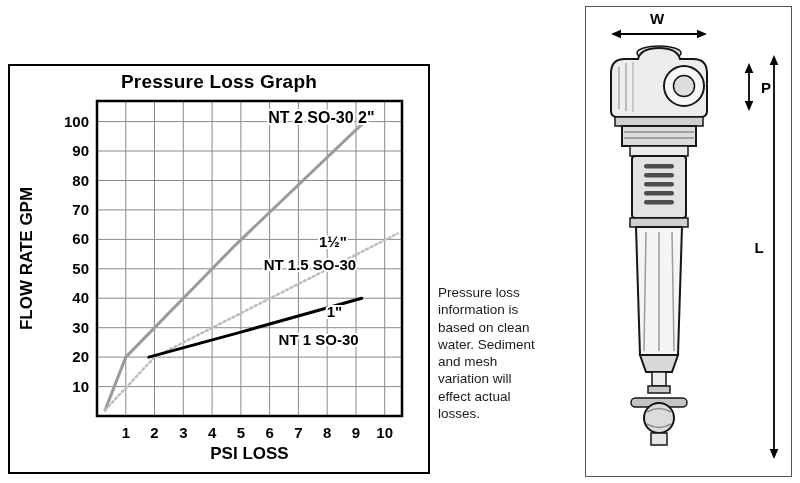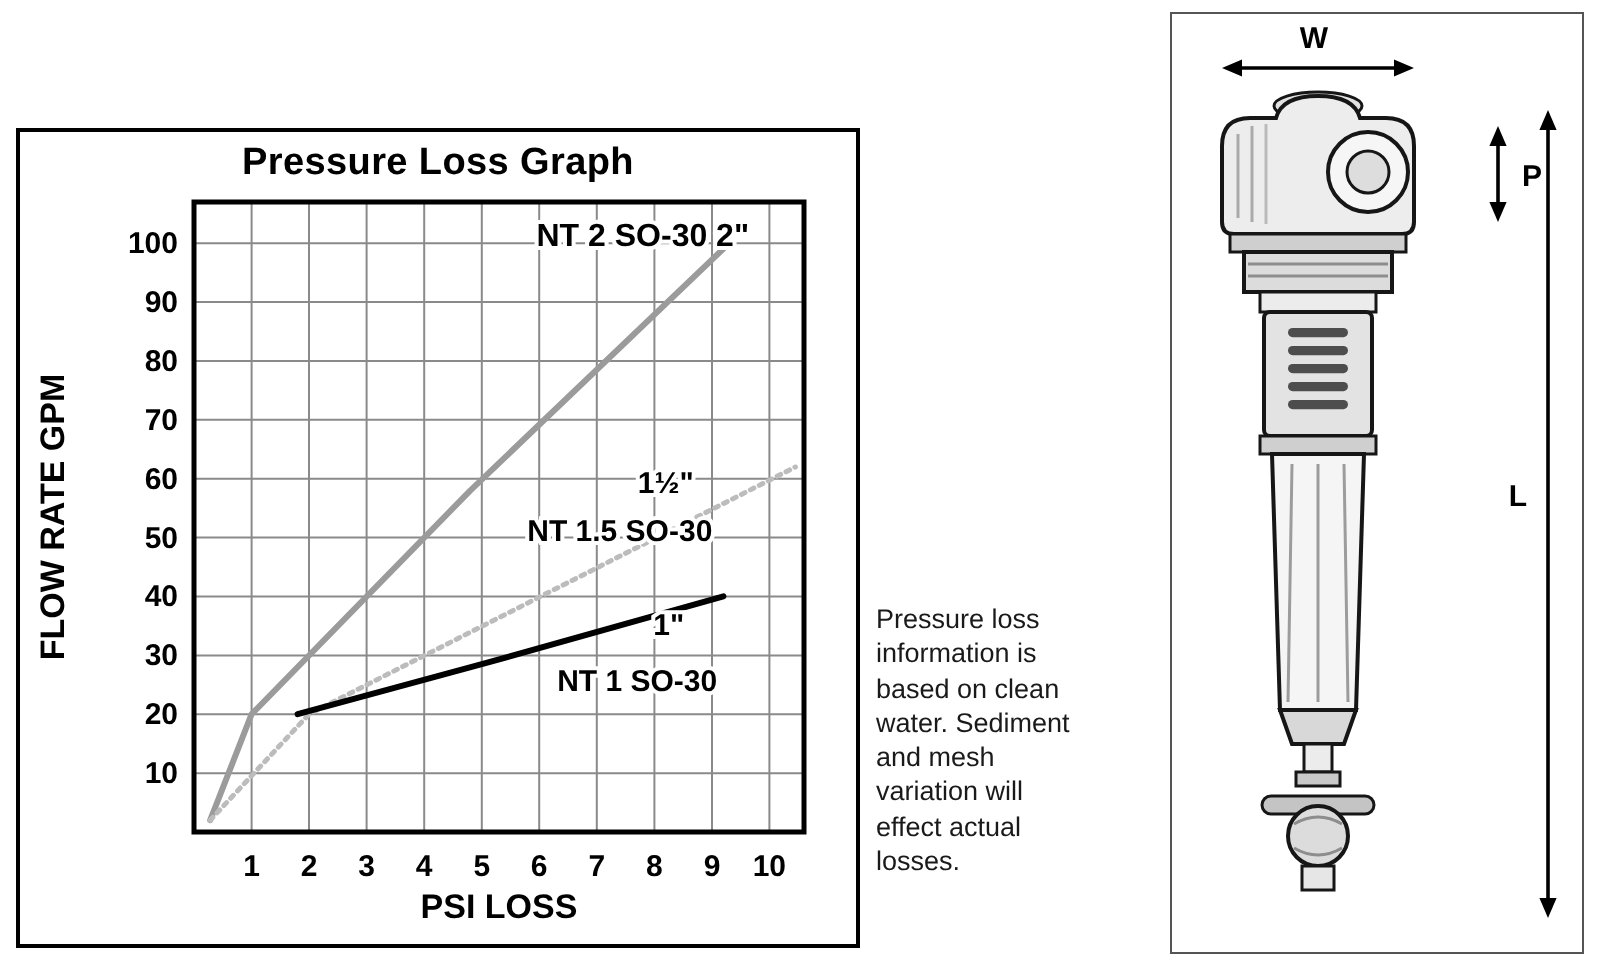--- a/index.html
+++ b/index.html
@@ -2,21 +2,21 @@
 <html><head>
 <meta charset="utf-8">
 <style>
   html,body{margin:0;padding:0;background:#ffffff;}
   #stage{position:relative;width:800px;height:483px;background:#fff;
          font-family:"Liberation Sans",sans-serif;overflow:hidden;color:#000;}
   #graph-panel{position:absolute;left:8px;top:64px;width:418px;height:406px;
                border:2px solid #000;background:#fff;}
   #chart-title{margin-top:5px;text-align:center;font-size:19px;font-weight:bold;letter-spacing:.2px;}
   #plot{display:block;}
-  #note-block{position:absolute;left:438px;top:301px;width:106px;
+  #note-block{position:absolute;left:438px;top:284px;width:106px;
               font-size:13.5px;line-height:1.28;color:#1a1a1a;}
   #diagram-panel{position:absolute;left:585px;top:6px;width:205px;height:469px;
                  border:1px solid #555;background:#fff;}
   svg text{font-family:"Liberation Sans",sans-serif;}
 </style>
 </head>
 <body>
 
 <div id="stage">
 

